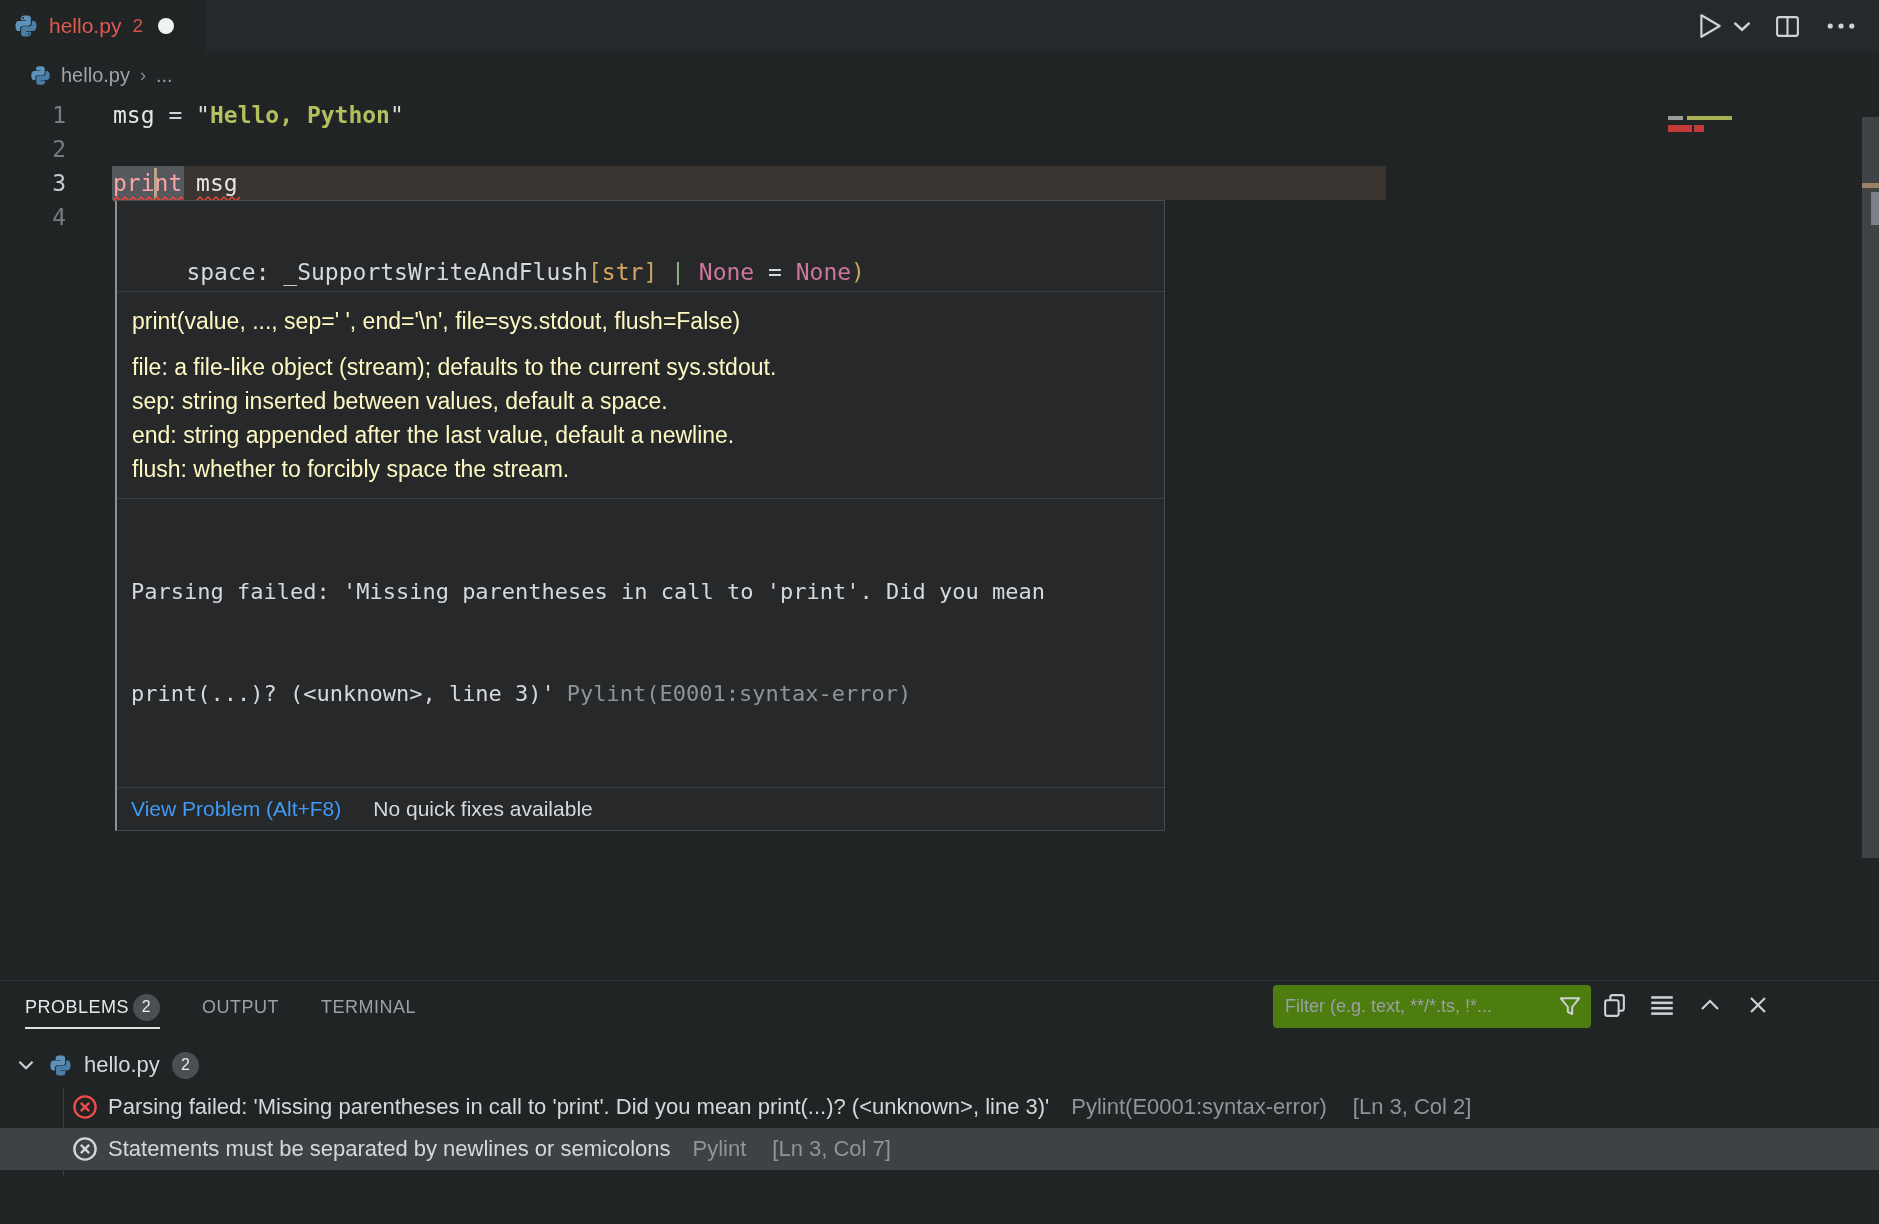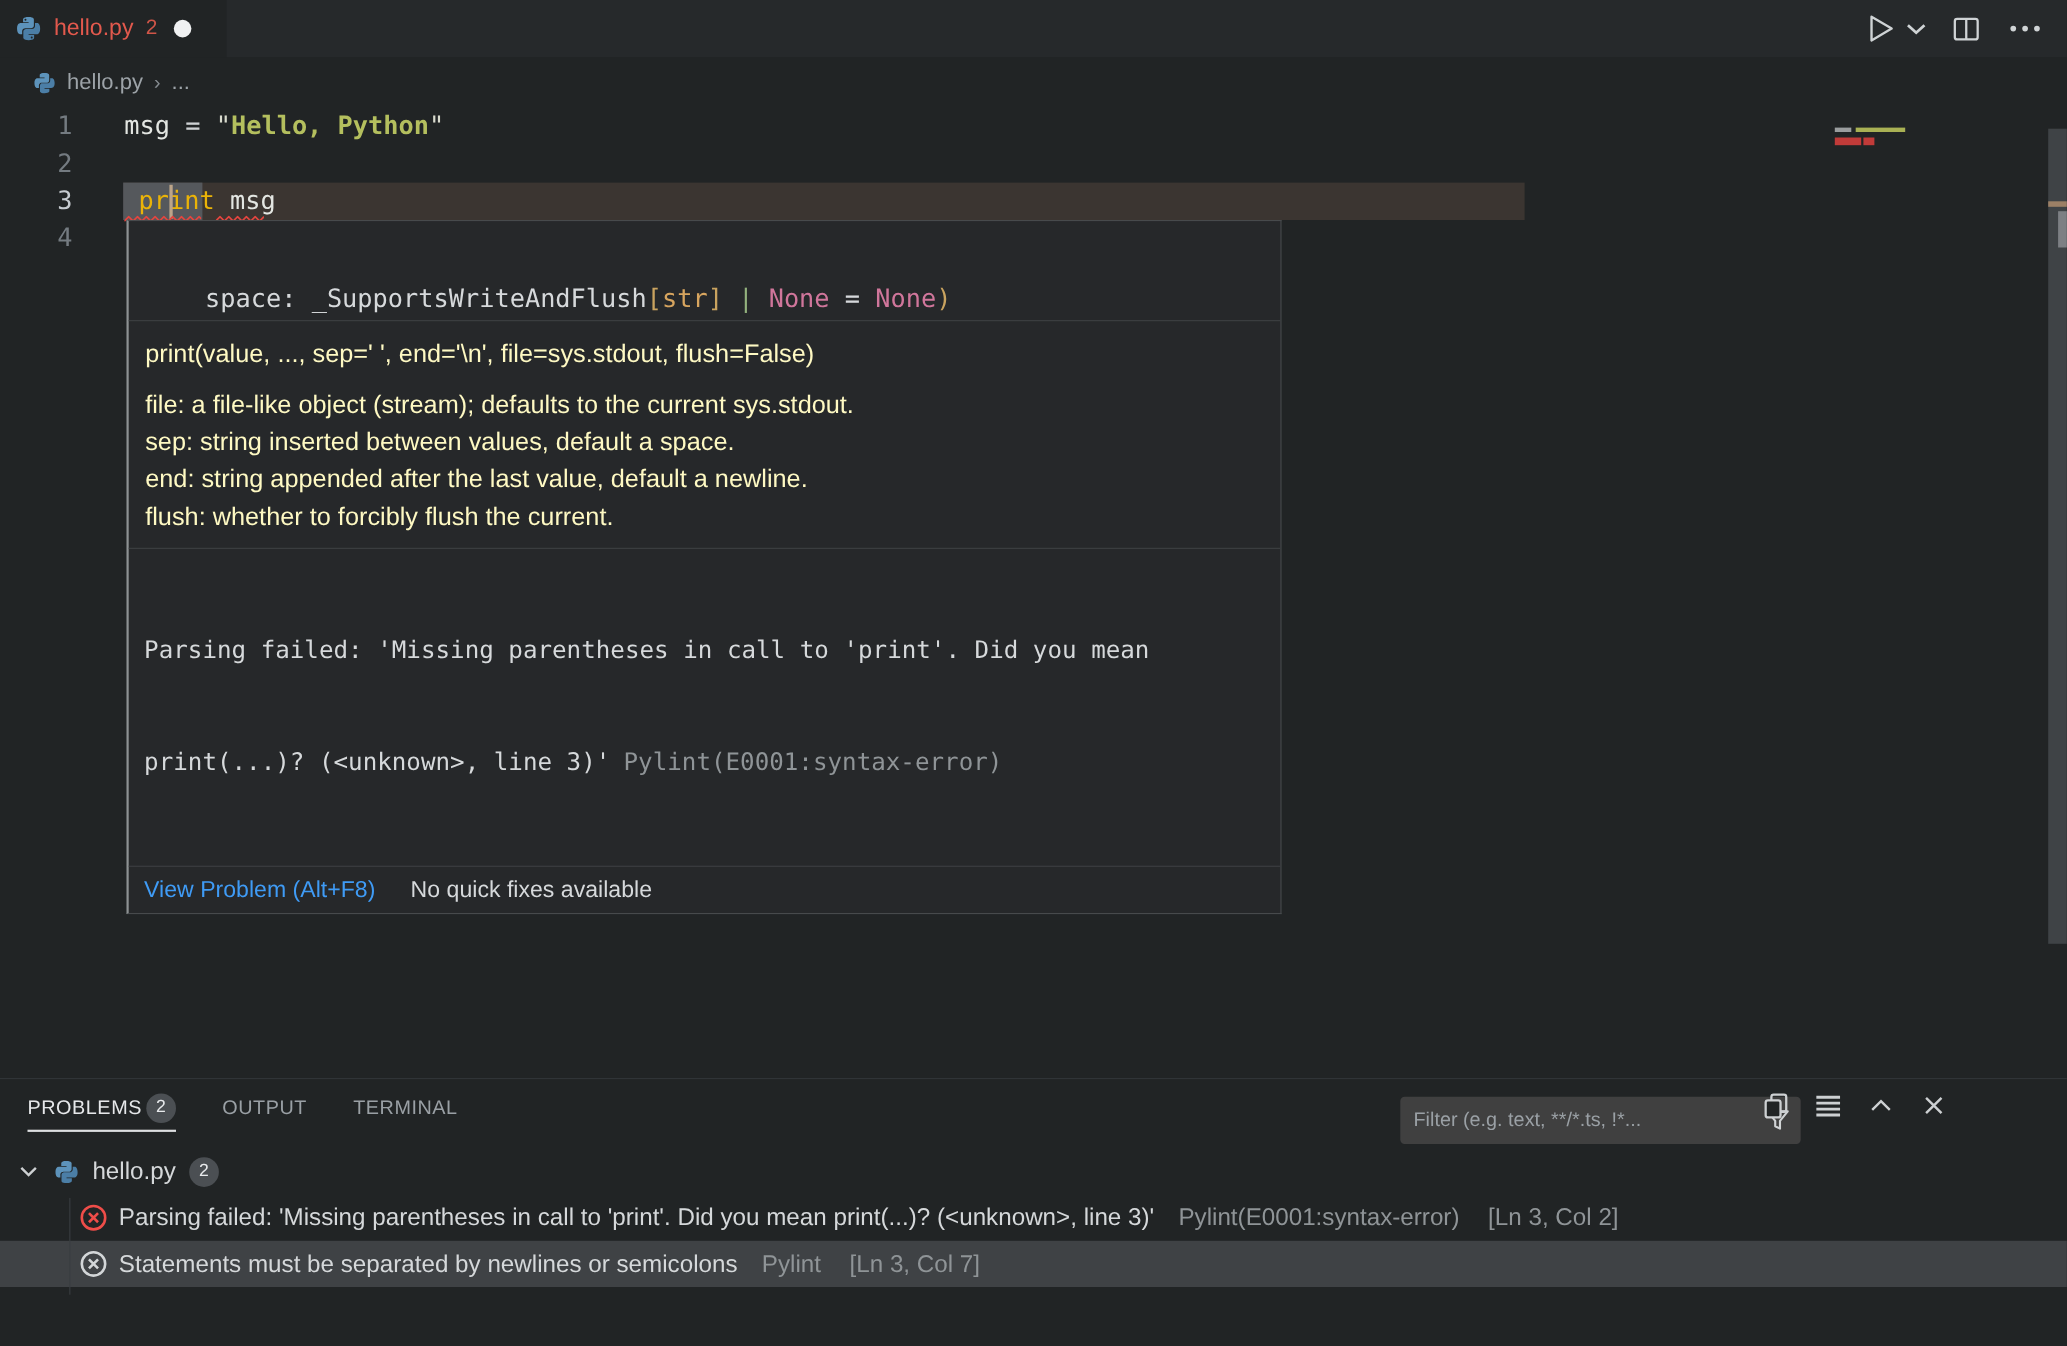--- a/index.html
+++ b/index.html
@@ -34,21 +34,21 @@
   .gutter-num.active { color:#c6cbd0; }
   .code-line { position:absolute; left:113px; font-size:23px; line-height:34px; white-space:pre; }
   .line3-band { position:absolute; left:112px; top:166px; width:1274px; height:34px; background:#3b3531; }
   .word-box { position:absolute; left:112px; top:166px; width:72px; height:34px; background:#55585c; }
   .cursor { position:absolute; left:154px; top:168px; width:3px; height:31px; background:#bca489; }
   .squiggle { position:absolute; top:196px; }
   .tok-ident { color:#e3e6e2; }
   .tok-op { color:#cfd2d4; }
   .tok-quote { color:#d9dbce; }
   .tok-str { color:#b4bf5e;font-weight:bold; }
-  .tok-kw { color:#eab308;margin-left:13px; }
+  .tok-kw { color:#fca5a5; }
 
   
   .minimap { position:absolute; left:1660px; top:114px; width:60px; height:24px; }
   .mm-seg { position:absolute; }
   .vscroll { position:absolute; left:1862px; top:117px; width:17px; height:741px; background:#3f4346; }
   .vscroll .tan { position:absolute; left:0; top:66px; width:17px; height:5px; background:#9c8066; }
   .vscroll .lite { position:absolute; right:0; top:75px; width:8px; height:33px; background:#7d8084; }
 
   
   .hover { position:absolute; left:115px; top:200px; width:1050px; background:#26282a;
@@ -69,21 +69,21 @@
 
   
   .panel { position:absolute; left:0; top:980px; width:1879px; height:244px;
            border-top:1px solid #303437; background:#212425; }
   .ptabs { position:absolute; left:25px; top:6px; display:flex; gap:42px; }
   .ptab { height:42px; display:flex; align-items:center; gap:4px; font-size:18px;
           letter-spacing:.5px; color:#9aa0a5; border-bottom:2px solid transparent; }
   .ptab.active { color:#e6e8ea; border-bottom-color:#dddfe1; }
   .badge { min-width:27px; height:27px; border-radius:14px; background:#4b4f53; color:#e8eaec;
            font-size:16px; display:flex; align-items:center; justify-content:center; padding:0 7px; }
-  .pfilter { position:absolute; left:1273px; top:16px; width:364px; height:43px; background:#404040;
+  .pfilter { position:absolute; left:1273px; top:4px; width:318px; height:43px; background:#4d7c0f;
              border-radius:4px; display:flex; align-items:center; padding:0 8px 0 12px; }
   .pfilter input { flex:1; min-width:0; background:transparent; border:none; outline:none;
                    color:#d6d9db; font-size:18px; font-family:"Liberation Sans",sans-serif; }
   .pfilter input::placeholder { color:#9aa0a5; }
   .picons { position:absolute; left:1600px; top:10px; display:flex; gap:20px; }
   .picons .icon-btn { width:28px; height:28px; }
   .ptree { position:absolute; left:0; top:63px; width:1879px; }
   .trow { height:42px; display:flex; align-items:center; font-size:22px; color:#d5d8da; }
   .trow.filerow { padding-left:15px; gap:12px; }
   .trow.problem { padding-left:72px; gap:10px; }
@@ -187,21 +187,21 @@
     <div class="clip"><span class="c-white">    </span><span class="c-white">space: </span><span class="c-white">_SupportsWriteAndFlush</span><span class="c-gold">[</span><span class="c-orange">str</span><span class="c-gold">]</span><span class="c-green"> | </span><span class="c-pink">None</span><span class="c-white"> = </span><span class="c-pink">None</span><span class="c-gold">)</span></div>
     
     
   </div>
   <div class="hv-div"></div>
   <div class="hv-docs">
     <div class="sigline">print(value, ..., sep=' ', end='\n', file=sys.stdout, flush=False)</div>
     <div>file: a file-like object (stream); defaults to the current sys.stdout.</div>
     <div>sep: string inserted between values, default a space.</div>
     <div>end: string appended after the last value, default a newline.</div>
-    <div>flush: whether to forcibly flush the current.</div>
+    <div>flush: whether to forcibly space the stream.</div>
   </div>
   <div class="hv-div"></div>
   <div class="hv-diag">
     <div class="c-white">Parsing failed: 'Missing parentheses in call to 'print'. Did you mean</div>
     <div><span class="c-white">print(...)? (&lt;unknown&gt;, line 3)'</span><span class="c-gray" style="margin-left:12px;">Pylint(E0001:syntax-error)</span></div>
   </div>
   <div class="hv-div"></div>
   <div class="hv-status">
     <span class="link">View Problem (Alt+F8)</span>
     <span class="c-white">No quick fixes available</span>

